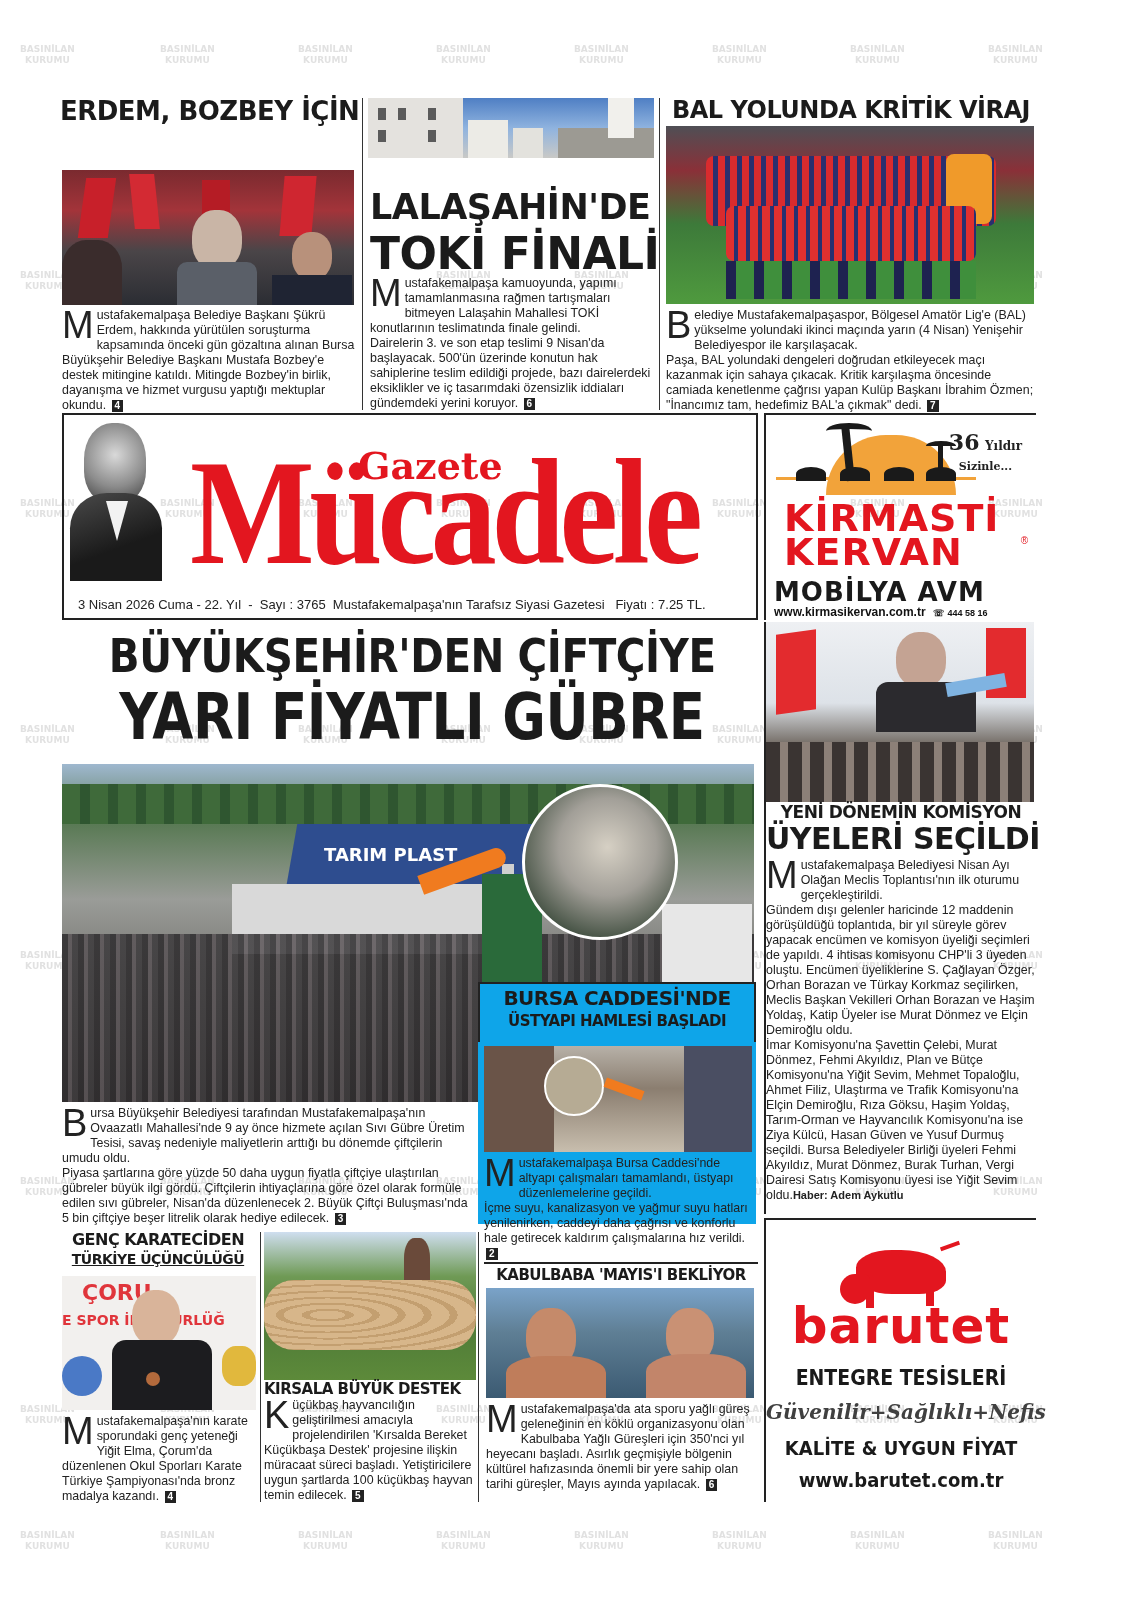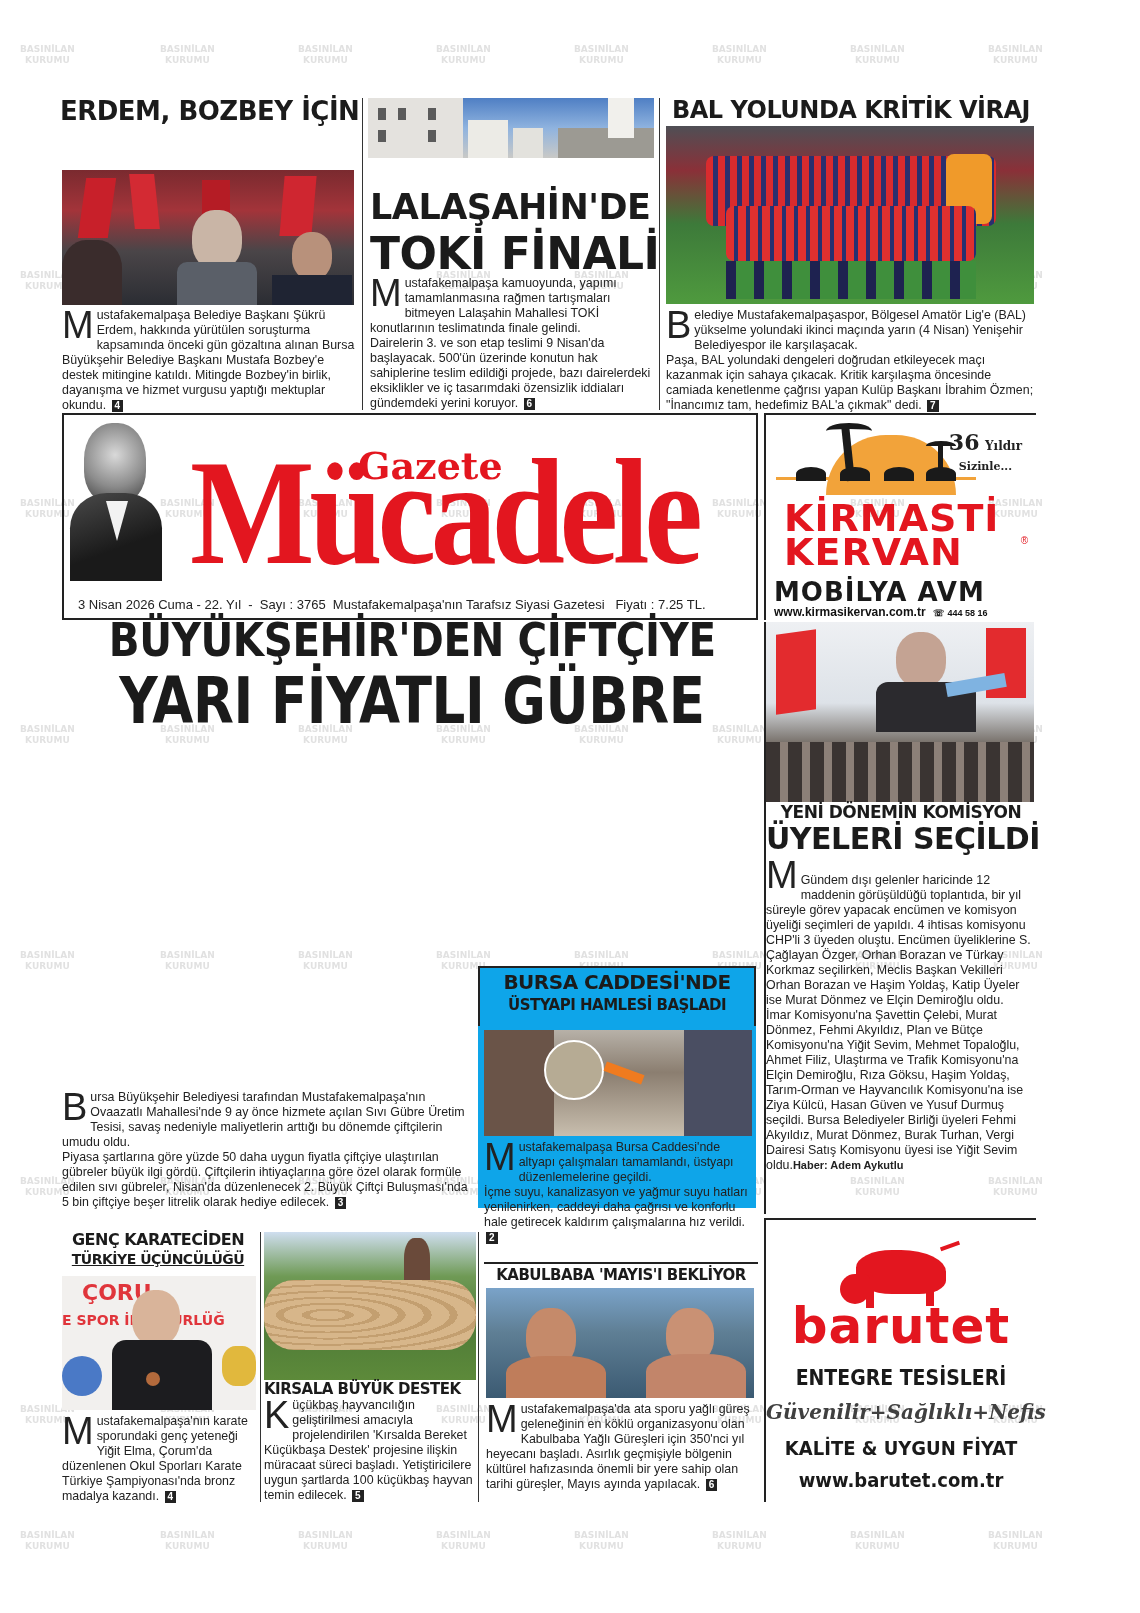--- a/index.html
+++ b/index.html
@@ -177,23 +177,35 @@
   <div style="position:absolute;left:18px;top:118px;font-family:'DejaVu Sans',sans-serif;font-weight:900;font-size:38px;line-height:38px;color:#e3161f;letter-spacing:1px;">KERVAN</div>
   <div style="position:absolute;right:8px;top:120px;font-size:10px;color:#e3161f;">®</div>
   <div style="position:absolute;left:8px;top:164px;font-family:'DejaVu Sans',sans-serif;font-weight:900;font-size:26px;line-height:26px;color:#1a1a1a;letter-spacing:1px;">MOBİLYA AVM</div>
   <div style="position:absolute;left:8px;top:190px;font-family:'Liberation Sans',sans-serif;font-weight:700;font-size:12px;color:#111;white-space:nowrap;">
     <span>www.kirmasikervan.com.tr</span>
     <span style="font-size:9px;margin-left:4px;">☏</span>
     <span style="font-size:9px;">444 58 16</span>
   </div>
 </div>
 
-<div class="abs" style="left:60px;top:606px;width:698px;height:602px;">
+<div class="abs" style="left:60px;top:622px;width:698px;height:602px;">
   <div class="headline" style="font-size:47px;text-align:center;margin-top:10px;transform:scaleX(0.86);transform-origin:center top;">BÜYÜKŞEHİR'DEN ÇİFTÇİYE</div>
   <div class="headline" style="font-size:64px;text-align:center;margin-top:6px;transform:scaleX(0.83);transform-origin:center top;">YARI FİYATLI GÜBRE</div>
+  <div class="photo" style="left:2px;top:142px;width:692px;height:338px;background:linear-gradient(180deg,#9fb8cf 0%,#5a7a55 18%,#9a9c98 40%,#6c6a66 70%,#403a38 100%);">
+    <div style="position:absolute;left:0;top:20px;width:692px;height:40px;background:repeating-linear-gradient(90deg,#3f6a3a 0 18px,#2f5630 18px 28px);"></div>
+    <div style="position:absolute;left:230px;top:60px;width:240px;height:60px;background:#2e4d8f;transform:skewX(-10deg);"></div>
+    <div style="position:absolute;left:262px;top:80px;font-family:'DejaVu Sans',sans-serif;font-weight:900;font-size:18px;color:#ffffff;">TARIM PLAST</div>
+    <div style="position:absolute;left:170px;top:120px;width:260px;height:70px;background:#d9d9d9;"></div>
+    <div style="position:absolute;left:0;top:170px;width:692px;height:168px;background:repeating-linear-gradient(90deg,#2d2b2d 0 6px,#5a5457 6px 10px,#3c3a3c 10px 16px);opacity:0.85;"></div>
+    <div style="position:absolute;left:440px;top:100px;width:12px;height:160px;background:#cfcfcf;"></div>
+    <div style="position:absolute;left:420px;top:110px;width:60px;height:120px;background:#2a6a3a;"></div>
+    <div style="position:absolute;left:600px;top:140px;width:90px;height:90px;background:#e7e7e7;"></div>
+    <div style="position:absolute;left:460px;top:20px;width:156px;height:156px;border-radius:50%;background:radial-gradient(circle at 55% 40%,#d6d0c4 0%,#a29f98 40%,#3b4a3b 80%);border:3px solid #fff;"></div>
+    <div style="position:absolute;left:356px;top:96px;width:90px;height:20px;background:#f07b1f;border-radius:0 10px 10px 0;transform:rotate(-20deg);"></div>
+  </div>
 
   <div class="abs" style="left:418px;top:360px;width:278px;height:242px;background:#0ea5e9;">
     <div style="border:2px solid #222;border-bottom:none;padding:4px 4px 0 4px;height:60px;">
       <div class="headline" style="font-size:20px;text-align:center;">BURSA CADDESİ'NDE</div>
       <div class="headline" style="font-size:15px;text-align:center;margin-top:6px;">ÜSTYAPI HAMLESİ BAŞLADI</div>
     </div>
     <div class="photo" style="left:6px;top:64px;width:268px;height:106px;background:linear-gradient(180deg,#b7b1a8 0%,#8b7e70 40%,#c8beae 100%);">
       <div style="position:absolute;left:0;top:0;width:70px;height:106px;background:#6a5448;"></div>
       <div style="position:absolute;left:60px;top:10px;width:60px;height:60px;border-radius:50%;background:#b6ab94;border:2px solid #fff;"></div>
       <div style="position:absolute;left:200px;top:0;width:68px;height:106px;background:#4a4e62;"></div>
@@ -220,21 +232,21 @@
     <div style="position:absolute;left:10px;top:10px;width:40px;height:80px;background:#e32b2e;transform:skewY(-8deg);"></div>
     <div style="position:absolute;left:220px;top:6px;width:40px;height:70px;background:#e32b2e;"></div>
     <div style="position:absolute;left:130px;top:10px;width:50px;height:56px;border-radius:45%;background:#c4a393;"></div>
     <div style="position:absolute;left:110px;top:60px;width:100px;height:50px;background:#2b2a2e;border-radius:12px 12px 0 0;"></div>
     <div style="position:absolute;left:180px;top:56px;width:60px;height:14px;background:#7fb3e1;transform:rotate(-10deg);"></div>
     <div style="position:absolute;left:0;top:120px;width:268px;height:60px;background:repeating-linear-gradient(90deg,#3a3432 0 14px,#8c8078 14px 22px);"></div>
   </div>
   <div class="headline" style="position:absolute;left:0;top:182px;width:270px;font-size:17px;text-align:center;">YENİ DÖNEMİN KOMİSYON</div>
   <div class="headline" style="position:absolute;left:0;top:202px;width:270px;font-size:30px;text-align:center;">ÜYELERİ SEÇİLDİ</div>
   <div class="body-text" style="position:absolute;left:0;top:236px;width:272px;">
-    <span class="drop">M</span><br>
+    <span class="drop">M</span><span>ustafakemalpaşa Belediyesi Nisan Ayı Olağan Meclis Toplantısı'nın ilk oturumu gerçekleştirildi.</span><br>
     <span>Gündem dışı gelenler haricinde 12 maddenin görüşüldüğü toplantıda, bir yıl süreyle görev yapacak encümen ve komisyon üyeliği seçimleri de yapıldı. 4 ihtisas komisyonu CHP'li 3 üyeden oluştu. Encümen üyeliklerine S. Çağlayan Özger, Orhan Borazan ve Türkay Korkmaz seçilirken, Meclis Başkan Vekilleri Orhan Borazan ve Haşim Yoldaş, Katip Üyeler ise Murat Dönmez ve Elçin Demiroğlu oldu.</span><br>
     <span>İmar Komisyonu'na Şavettin Çelebi, Murat Dönmez, Fehmi Akyıldız, Plan ve Bütçe Komisyonu'na Yiğit Sevim, Mehmet Topaloğlu, Ahmet Filiz, Ulaştırma ve Trafik Komisyonu'na Elçin Demiroğlu, Rıza Göksu, Haşim Yoldaş, Tarım-Orman ve Hayvancılık Komisyonu'na ise Ziya Külcü, Hasan Güven ve Yusuf Durmuş seçildi. Bursa Belediyeler Birliği üyeleri Fehmi Akyıldız, Murat Dönmez, Burak Turhan, Vergi Dairesi Satış Komisyonu üyesi ise Yiğit Sevim oldu.</span><b style="font-size:11px;">Haber: Adem Aykutlu</b>
   </div>
 </div>
 
 <div class="abs" style="left:60px;top:1232px;width:196px;height:270px;">
   <div class="headline" style="font-size:16px;text-align:center;">GENÇ KARATECİDEN</div>
   <div class="headline" style="font-size:14px;text-align:center;margin-top:4px;text-decoration:underline;">TÜRKİYE ÜÇÜNCÜLÜĞÜ</div>
   <div class="photo" style="left:2px;top:44px;width:194px;height:134px;background:#f2f0ee;">
     <div style="position:absolute;left:20px;top:4px;font-family:'DejaVu Sans',sans-serif;font-weight:900;font-size:22px;color:#e0353b;">ÇORU</div>

